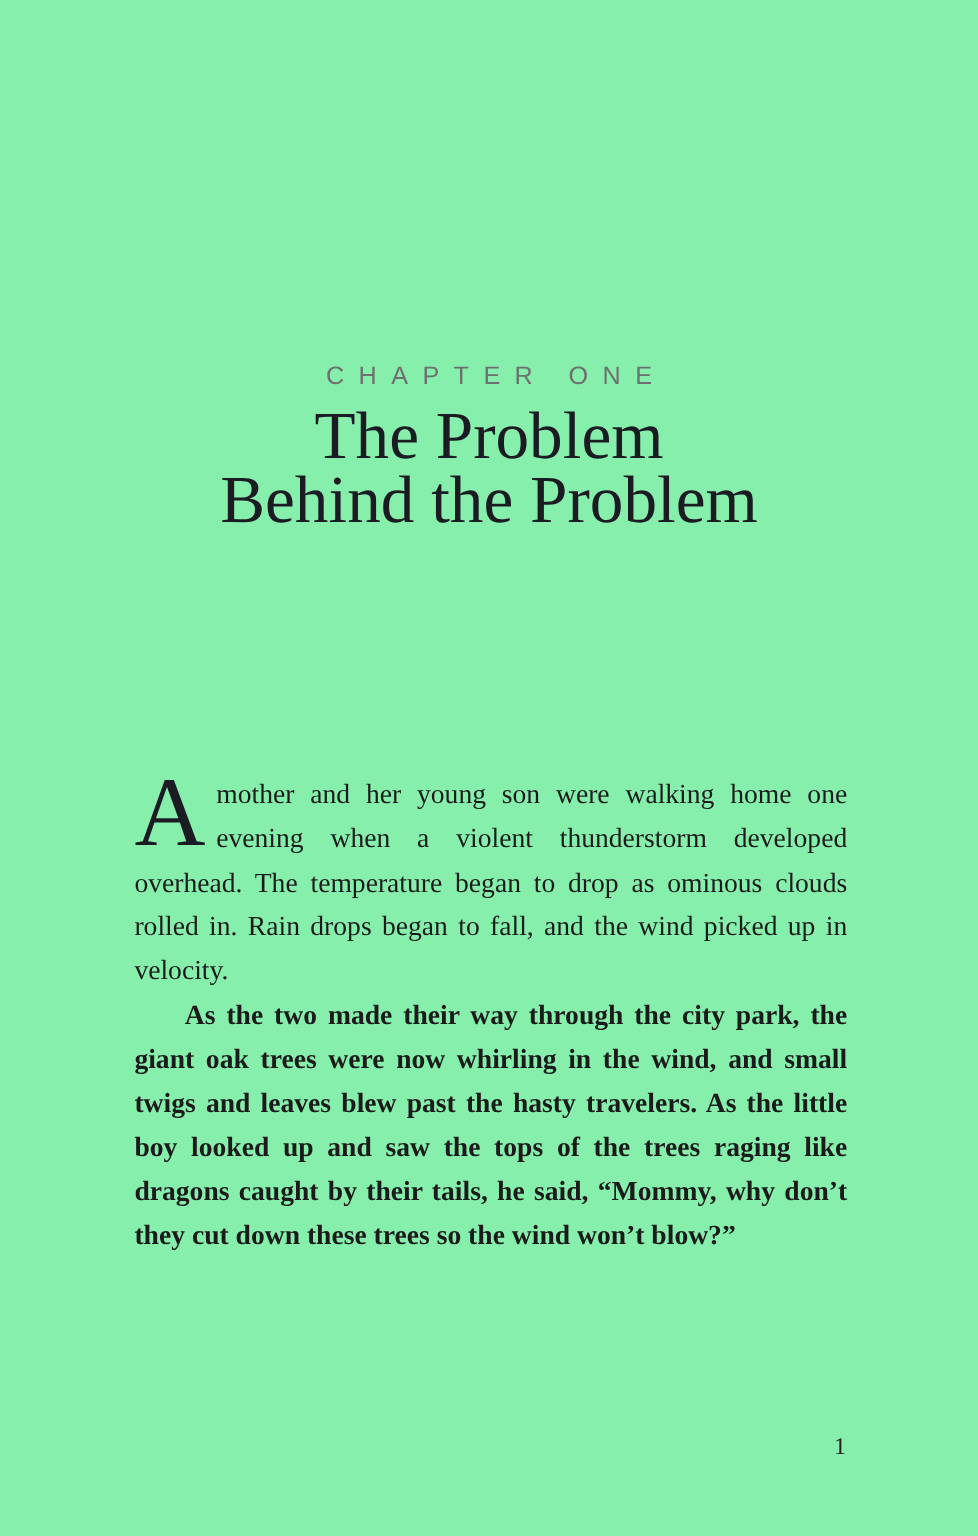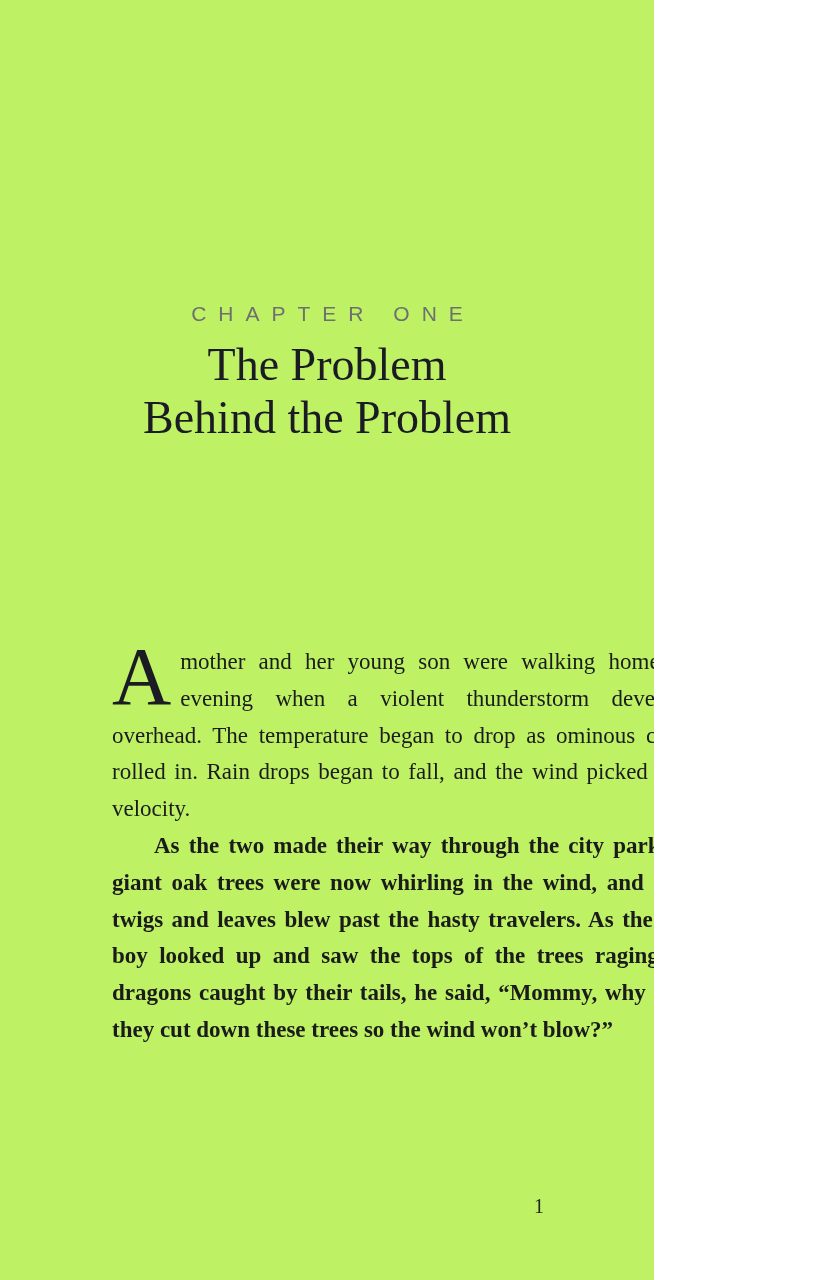--- a/index.html
+++ b/index.html
@@ -2,23 +2,23 @@
 <html><head>
 <meta charset="utf-8">
 <style>
   html, body {
     margin: 0;
     padding: 0;
     background: #ffffff;
   }
   .page {
     position: relative;
-    width: 654px;
+    width: 815px;
     height: 1280px;
-    background: #bef264;
+    background: #86efac;
     overflow: hidden;
     font-family: "Liberation Serif", serif;
   }
   .chapter-label {
     position: absolute;
     top: 302px;
     left: 0;
     right: 0;
     text-align: center;
     font-family: "Liberation Sans", sans-serif;
@@ -30,21 +30,21 @@
   }
   .chapter-title {
     position: absolute;
     top: 338px;
     left: 0;
     right: 0;
     margin: 0;
     text-align: center;
     font-family: "Liberation Serif", serif;
     font-weight: 400;
-    font-size: 46px;
+    font-size: 56px;
     line-height: 53px;
     color: #1b1b24;
   }
   .title-line {
     display: block;
   }
   .body-text {
     position: absolute;
     top: 644px;
     left: 112px;

